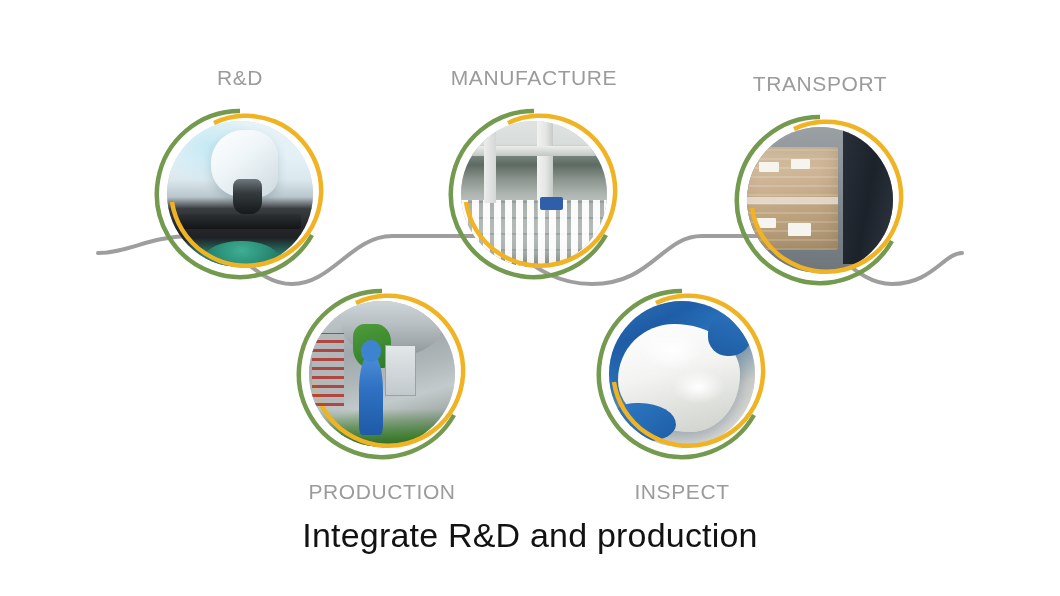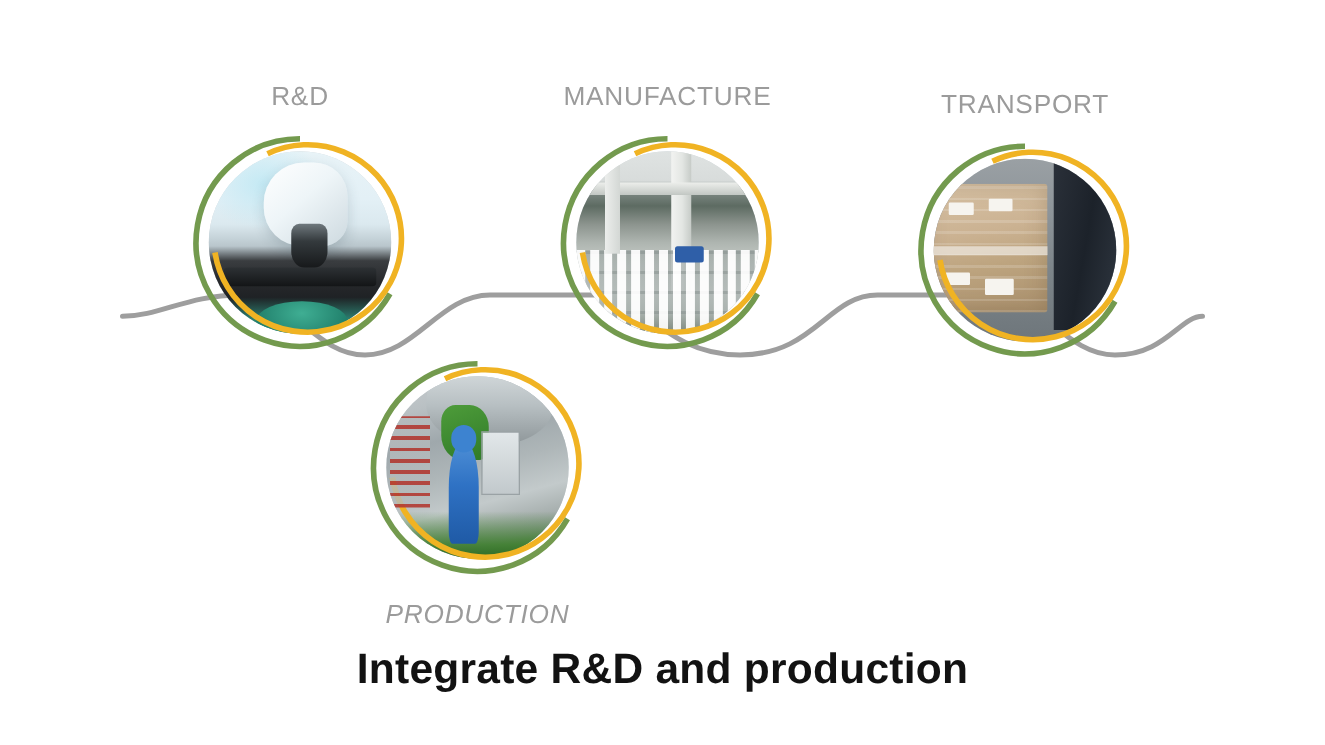--- a/index.html
+++ b/index.html
@@ -68,32 +68,32 @@
     left: 50%;
     transform: translateX(-50%);
     white-space: nowrap;
     color: #9b9b9b;
     font-size: 21px;
     letter-spacing: 0.6px;
     font-weight: 400;
     font-family: "Liberation Sans", sans-serif;
   }
   .label-above { bottom: 100%; margin-bottom: 16px; }
-  .label-below { top: 100%; margin-top: 18px; font-style: italic; }
+  .label-below { top: 100%; margin-top: 18px; }
 
   
   #title {
     position: absolute;
     left: 0;
     top: 516px;
     width: 1060px;
     text-align: center;
     color: #121212;
     font-size: 34px;
-    font-weight: 700;
+    font-weight: 400;
     letter-spacing: 0.2px;
     font-family: "Liberation Sans", sans-serif;
     z-index: 4;
   }
 
   
 
   
   .art-microscope {
     background:
@@ -411,16 +411,30 @@
         </div>
       </div>
       <svg class="ring-svg" viewBox="0 0 176 176">
         <path fill="none" stroke="#739a4e" stroke-width="4.5" d="M 88 5 A 83 83 0 1 0 160 129"></path>
         <path fill="none" stroke="#f0b323" stroke-width="4.5" d="M 62 17 A 75 75 0 1 1 20 96"></path>
       </svg>
     </div>
     <div class="node-label label-below">PRODUCTION</div>
   </div>
 
+  <div class="node" style="left:594px; top:286px;">
+    <div class="ring-wrap">
+      <div class="photo">
+        <div class="inner art-inspect">
+          <div class="scooptip"></div>
+        </div>
+      </div>
+      <svg class="ring-svg" viewBox="0 0 176 176">
+        <path fill="none" stroke="#739a4e" stroke-width="4.5" d="M 88 5 A 83 83 0 1 0 160 129"></path>
+        <path fill="none" stroke="#f0b323" stroke-width="4.5" d="M 62 17 A 75 75 0 1 1 20 96"></path>
+      </svg>
+    </div>
+    <div class="node-label label-below">INSPECT</div>
+  </div>
 
   <div id="title">Integrate R&amp;D and production</div>
 
 </div>
 
 </body></html>

